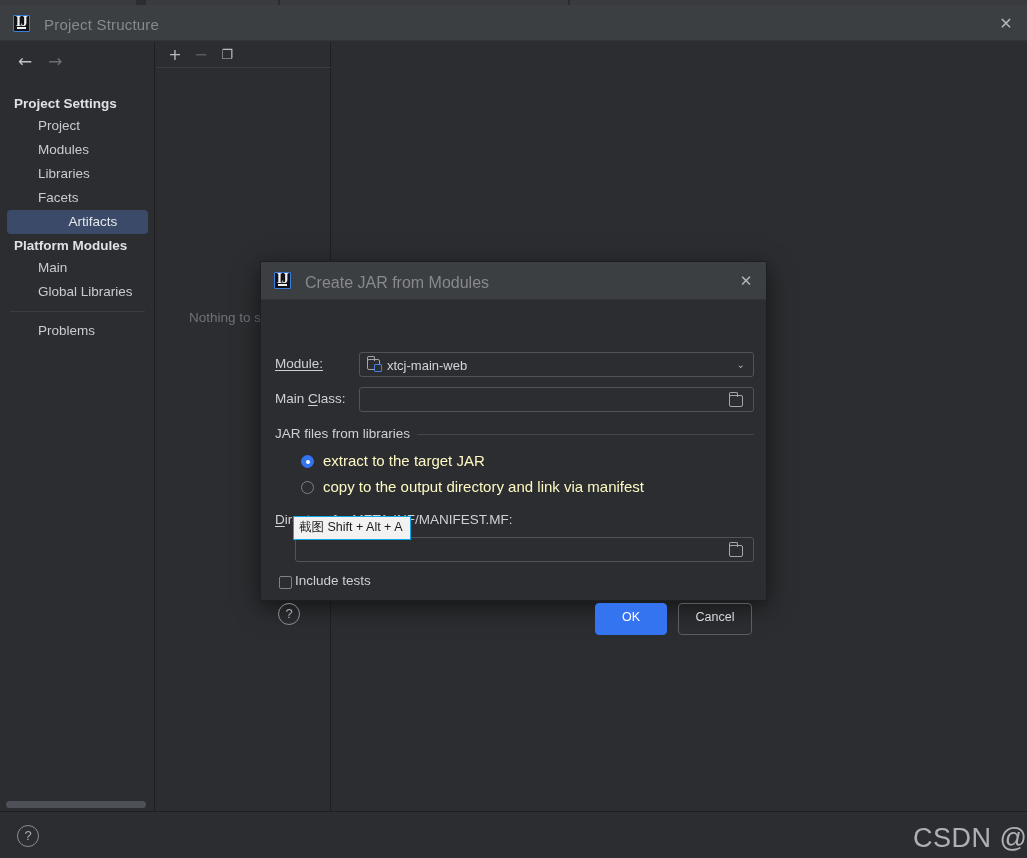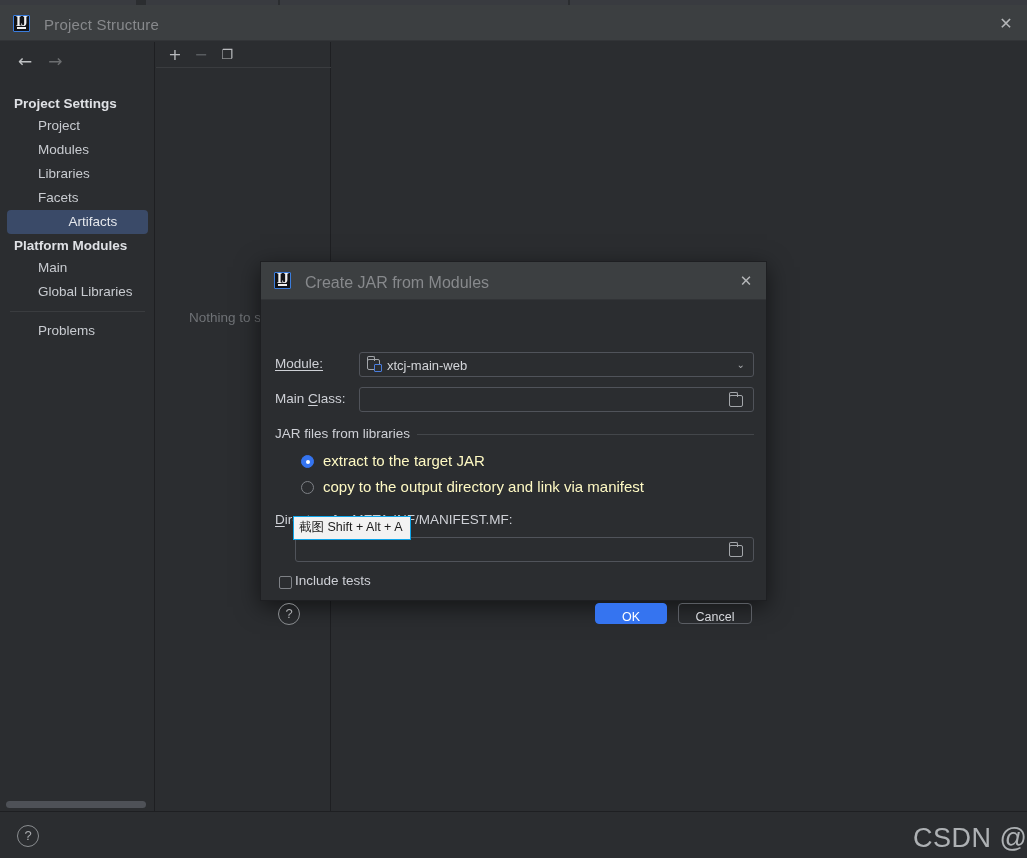--- a/index.html
+++ b/index.html
@@ -128,21 +128,21 @@
     position: absolute; left: 0; bottom: 0; width: 1027px; height: 47px;
     background: #2b2d30; border-top: 1px solid #1e1f22;
   }
   .help-circle {
     position: absolute; left: 17px; top: 13px;
     width: 22px; height: 22px; border-radius: 50%;
     border: 1px solid #8a8d90; color: #a9abae;
     font-size: 13px; line-height: 20px; text-align: center; cursor: pointer;
   }
   .btn {
-    position: absolute; height: 21px; padding: 0 14px;
+    position: absolute; height: 32px; padding: 0 14px;
     border-radius: 4px; border: 1px solid #5a5d63; background: transparent;
     color: #d6d8dc; font-size: 12.5px; line-height: 26px;
     text-align: center; cursor: pointer;
     font-family: "Liberation Sans", sans-serif;
     white-space: nowrap;
   }
   .btn.primary {
     background: #3574f0; border-color: #3574f0; color: #ffffff;
   }
 

